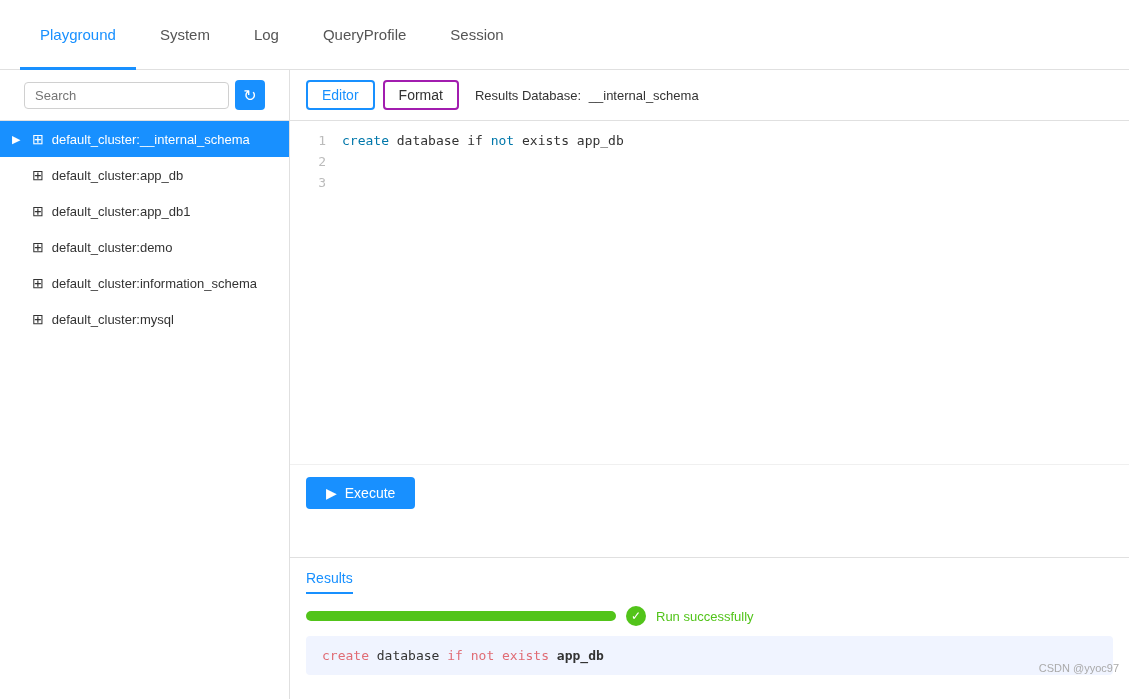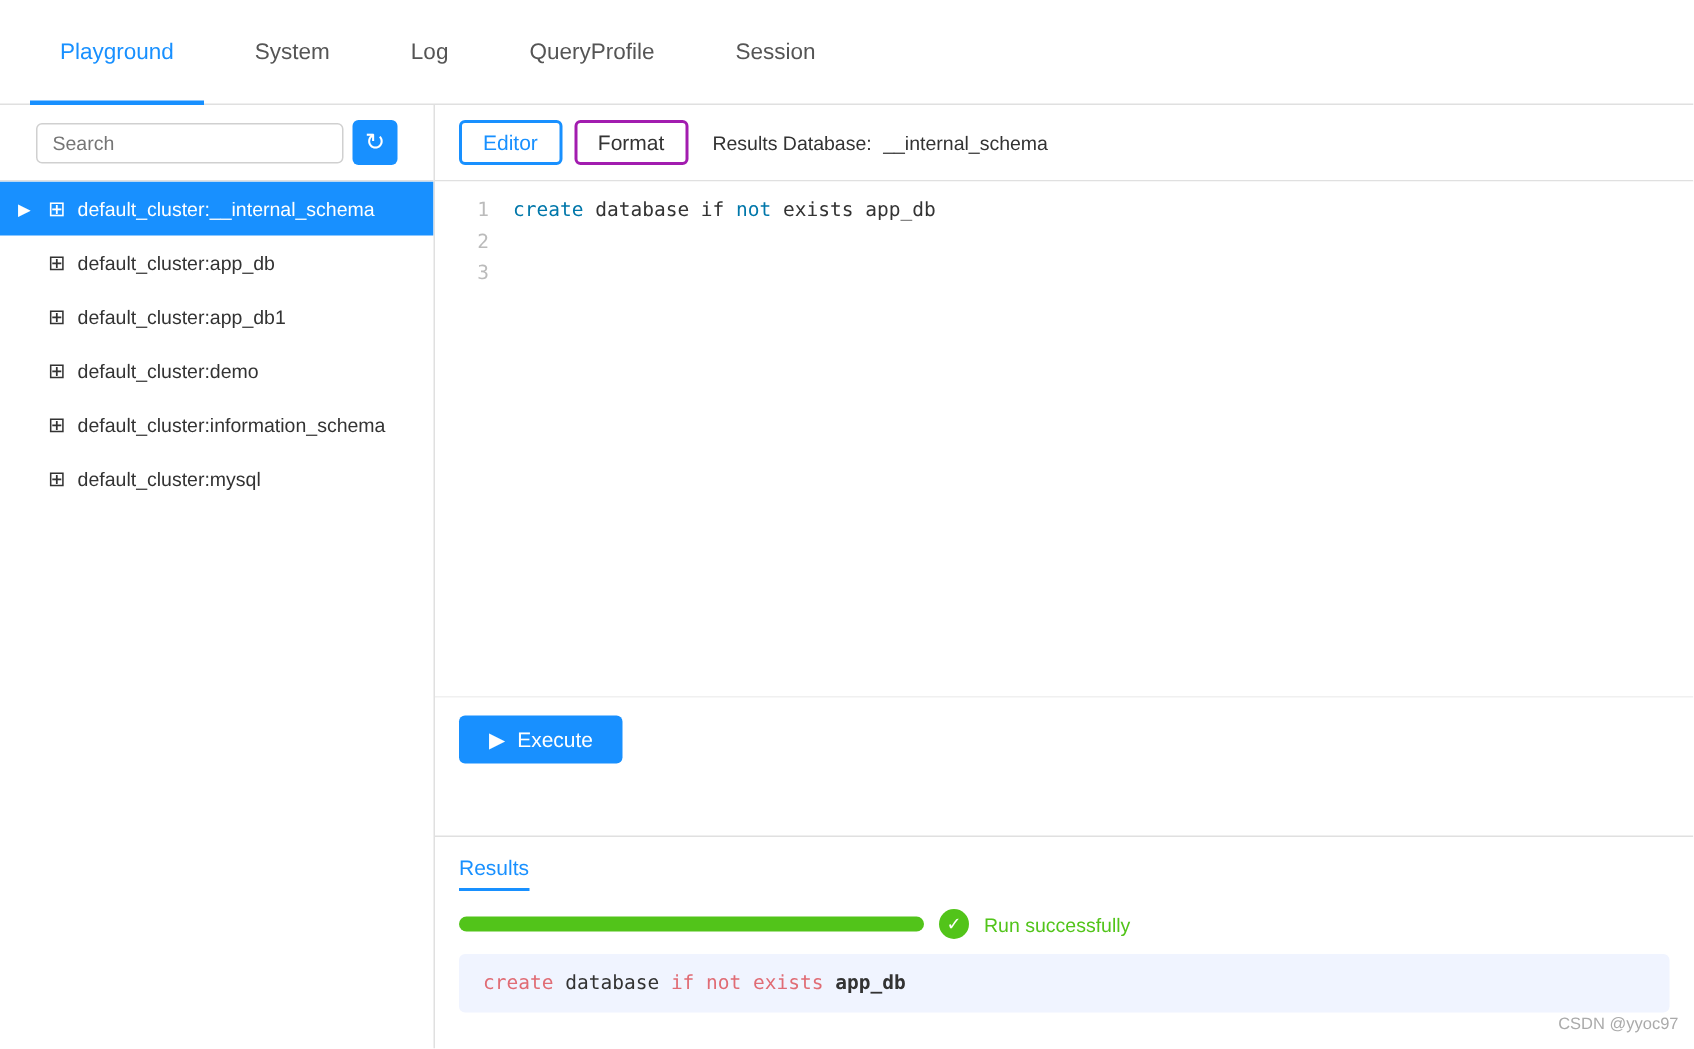--- a/index.html
+++ b/index.html
@@ -6,21 +6,21 @@
     body { font-family: -apple-system, BlinkMacSystemFont, 'Segoe UI', sans-serif; font-size: 14px; color: #333; background: #fff; height: 699px; width: 1129px; overflow: hidden; }
 
     
     .top-nav {
       display: flex; align-items: center; height: 70px;
       border-bottom: 1px solid #e0e0e0; padding: 0 20px;
     }
     .logo-area { display: flex; align-items: center; margin-right: 40px; }
     .logo-icon { width: 40px; height: 40px; margin-right: 10px; }
     .logo-text { font-size: 22px; font-weight: 700; color: #333; letter-spacing: 2px; }
-    .nav-items { display: flex; align-items: center; gap: 14px; }
+    .nav-items { display: flex; align-items: center; gap: 4px; }
     .nav-item {
       padding: 0 20px; height: 70px; display: flex; align-items: center;
       font-size: 15px; color: #555; cursor: pointer; position: relative;
     }
     .nav-item.active { color: #1890ff; }
     .nav-item.active::after {
       content: ''; position: absolute; bottom: 0; left: 0; right: 0;
       height: 3px; background: #1890ff;
     }
 
@@ -130,21 +130,21 @@
 
     .execution-row {
       display: flex; align-items: center; padding: 12px 16px;
       border: 1px solid #e0e0e0; border-radius: 4px; gap: 40px;
     }
     .exec-label { color: #555; font-size: 13px; }
     .exec-value { color: #333; font-size: 13px; }
 
     
     .watermark {
-      position: fixed; bottom: 10px; right: 10px;
+      position: fixed; bottom: 25px; right: 10px;
       font-size: 11px; color: #aaa;
     }
   </style>
 </head>
 <body>
 
 <nav class="top-nav">
   <div class="nav-items">
     <div class="nav-item active">
       <span>Playground</span>

